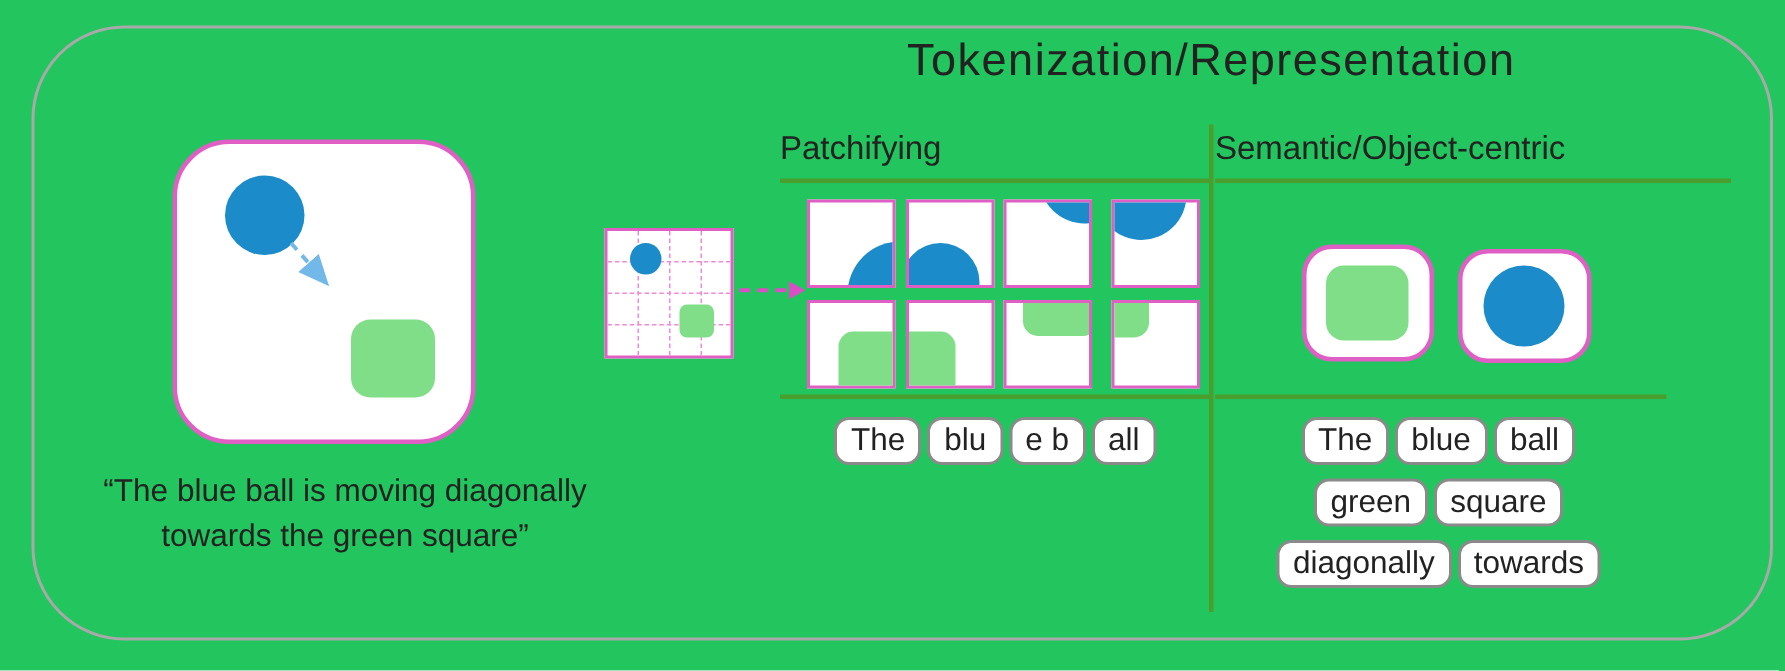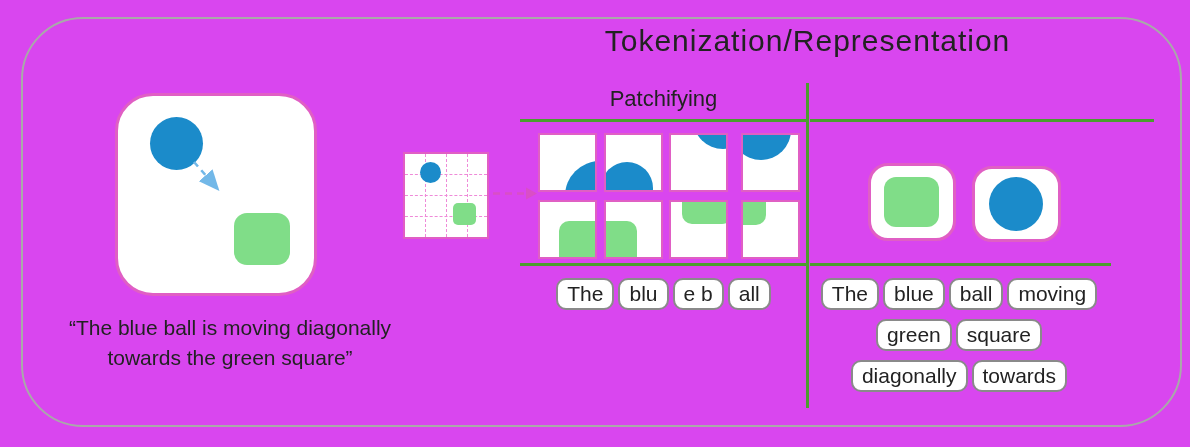--- a/index.html
+++ b/index.html
@@ -1,22 +1,22 @@
 <!DOCTYPE html>
 <html style="--ball-blue: #1b8bca; --square-green: #80dd88; --box-pink: #e05fc4; --grid-pink: #ef8ad8; --arrow-pink: #d94fc6; --arrow-blue: #72b8e8; --line-green: #4a9e2e; --outer-gray: #a9a9a9; --token-gray: #8a8a8a; --ink: #222222;"><head>
 <meta charset="utf-8">
 <style>
   html,body{margin:0;padding:0;background:#fff;}
-  .canvas{position:relative;width:1190px;height:447px;background:#d946ef;overflow:hidden;
+  .canvas{position:relative;width:1190px;height:447px;background:#22c55e;overflow:hidden;
           font-family:"Liberation Sans",sans-serif;color:var(--ink,#222);}
   .abs{position:absolute;}
   .outer{left:21px;top:17px;width:1157px;height:406px;border:2px solid var(--outer-gray,#a9a9a9);
          border-radius:62px;}
   .title{left:520px;top:24px;width:575px;text-align:center;font-size:30px;letter-spacing:1px;}
-  .col-header{text-align:center;font-size:22px;}
+  .col-header{font-size:22px;}
   .hdr-patch{left:520px;top:86px;width:287px;}
   .hdr-sem{left:810px;top:86px;width:344px;}
   .hline{height:3px;background:var(--line-green,#4a9e2e);}
   .vline{width:3px;background:var(--line-green,#4a9e2e);}
   .scene{left:115px;top:93px;width:196px;height:197px;border:3px solid var(--box-pink,#e05fc4);
          border-radius:38px;background:#fff;}
   .ball{background:var(--ball-blue,#1b8bca);border-radius:50%;}
   .gsq{background:var(--square-green,#80dd88);}
   .scene-ball{left:32px;top:21px;width:53px;height:53px;}
   .scene-sq{left:116px;top:117px;width:56px;height:52px;border-radius:13px;}
@@ -74,20 +74,21 @@
     <div class="abs ball mg-ball"></div>
     <div class="abs gsq mg-sq"></div>
   </div>
 
   <svg class="abs" style="left:491px;top:186px;" width="48" height="15" viewBox="0 0 48 15">
     <line x1="2" y1="7.5" x2="35" y2="7.5" stroke="var(--arrow-pink,#d94fc6)" stroke-width="2.6" stroke-dasharray="7 5"></line>
     <polygon points="35,1.5 46,7.5 35,13.5" fill="var(--arrow-pink,#d94fc6)"></polygon>
   </svg>
 
   <div class="abs col-header hdr-patch">Patchifying</div>
+  <div class="abs col-header hdr-sem">Semantic/Object-centric</div>
   <div class="abs hline" style="left:520px;top:119px;width:287px;"></div>
   <div class="abs hline" style="left:810px;top:119px;width:344px;"></div>
   <div class="abs hline" style="left:520px;top:263px;width:287px;"></div>
   <div class="abs hline" style="left:810px;top:263px;width:301px;"></div>
   <div class="abs vline" style="left:806px;top:83px;height:325px;"></div>
 
   <div class="abs patch" style="left:538px;top:133px;">
     <div class="ball" style="left:25px;top:26px;width:70px;height:70px;"></div>
   </div>
   <div class="abs patch" style="left:604px;top:133px;">
@@ -126,21 +127,20 @@
       <span class="token">e b</span>
       <span class="token">all</span>
     </div>
   </div>
 
   <div class="abs tokens tk-sem">
     <div class="tok-row">
       <span class="token">The</span>
       <span class="token">blue</span>
       <span class="token">ball</span>
-      <span class="token">moving</span>
     </div>
     <div class="tok-row">
       <span class="token">green</span>
       <span class="token">square</span>
     </div>
     <div class="tok-row">
       <span class="token">diagonally</span>
       <span class="token">towards</span>
     </div>
   </div>

